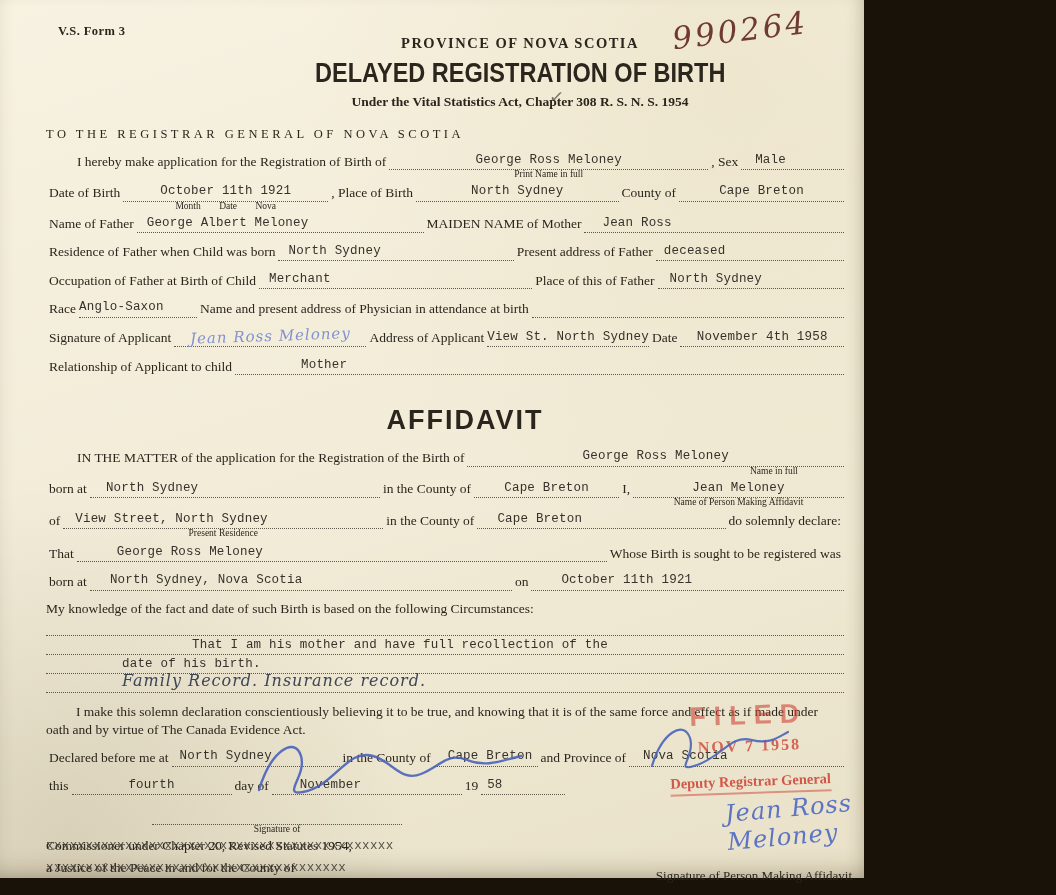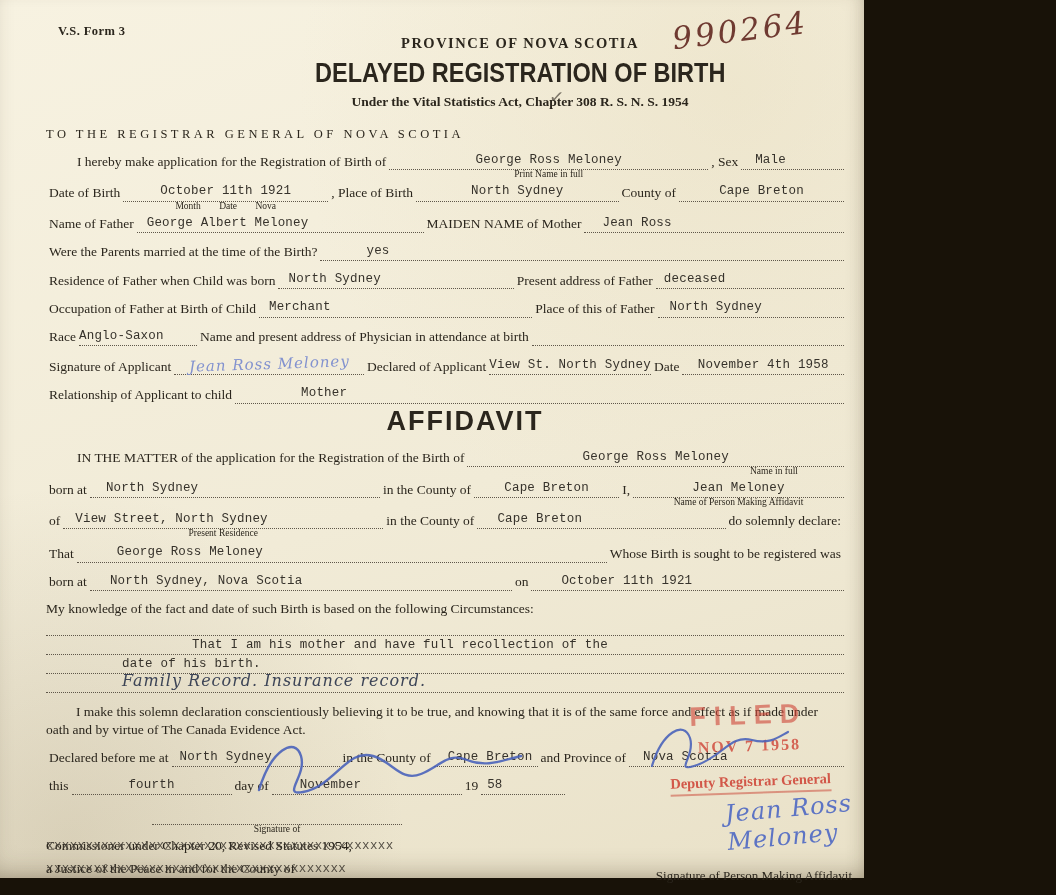--- a/index.html
+++ b/index.html
@@ -32,21 +32,21 @@
   .row{display:flex;align-items:flex-end;margin-top:9px;white-space:nowrap;}
   .lbl{flex:none;padding:0 3px;}
   .fill{border-bottom:1px dotted #5f574a;min-height:17px;position:relative;text-align:center;}
   .fill.fl{text-align:left;}
   .typed{font-family:"Liberation Mono","DejaVu Sans Mono",monospace;font-size:12.5px;letter-spacing:.2px;color:#36322b;position:relative;top:-1px;}
   .sub{position:absolute;top:calc(100% + 1px);left:0;right:0;text-align:center;font-size:9.5px;line-height:1;white-space:nowrap;color:#2b261d;}
   .sub.sr{left:auto;right:46px;text-align:right;}
   .ws{word-spacing:16px;}
   .mb{margin-bottom:12px;}
   .indent{padding-left:28px;}
-  .h-affidavit{text-align:center;padding-left:40px;margin-top:0;}
+  .h-affidavit{text-align:center;padding-left:40px;margin-top:28px;}
   .h-affidavit span{font-family:"Liberation Sans",sans-serif;font-weight:bold;font-size:27px;letter-spacing:2px;}
   .dotline{border-bottom:1px dotted #5f574a;height:18px;position:relative;white-space:nowrap;}
   .dotline:first-of-type{margin-top:10px;}
   .para{margin-top:10px;text-indent:30px;white-space:normal;}
   .scriptblue{font-family:"DejaVu Serif",serif;font-style:italic;color:#5d74c4;}
   .sig-light{color:#8292cf;font-size:15px;letter-spacing:1px;display:inline-block;transform:rotate(-2deg);}
   .handnote{font-family:"DejaVu Serif",serif;font-style:italic;font-size:16px;color:#3c4456;letter-spacing:1px;position:relative;top:-3px;}
   .struck{position:relative;margin-top:5px;width:fit-content;white-space:nowrap;}
   .struck .xover{position:absolute;left:0;top:1px;font-family:"Liberation Mono","DejaVu Sans Mono",monospace;
     font-size:12.5px;letter-spacing:.4px;color:#3a352d;opacity:.85;}
@@ -111,26 +111,20 @@
       <span class="lbl">Name of Father</span>
       <span class="fill fl" style="flex:1.05">
         <span class="typed" style="margin-left:10px">George Albert Meloney</span>
       </span>
       <span class="lbl">MAIDEN NAME of Mother</span>
       <span class="fill fl" style="flex:.95">
         <span class="typed" style="margin-left:18px">Jean Ross</span>
       </span>
     </div>
 
-    <div class="row">
-      <span class="lbl">Were the Parents married at the time of the Birth?</span>
-      <span class="fill fl" style="flex:1">
-        <span class="typed" style="margin-left:46px">yes</span>
-      </span>
-    </div>
 
     <div class="row">
       <span class="lbl">Residence of Father when Child was born</span>
       <span class="fill fl" style="flex:1">
         <span class="typed" style="margin-left:10px">North Sydney</span>
       </span>
       <span class="lbl">Present address of Father</span>
       <span class="fill fl" style="flex:.8">
         <span class="typed" style="margin-left:8px">deceased</span>
       </span>
@@ -154,21 +148,21 @@
       </span>
       <span class="lbl">Name and present address of Physician in attendance at birth</span>
       <span class="fill" style="flex:1"></span>
     </div>
 
     <div class="row">
       <span class="lbl">Signature of Applicant</span>
       <span class="fill" style="width:235px">
         <span class="scriptblue sig-light">Jean Ross Meloney</span>
       </span>
-      <span class="lbl">Declared of Applicant</span>
+      <span class="lbl">Address of Applicant</span>
       <span class="fill" style="flex:1">
         <span class="typed">View St. North Sydney</span>
       </span>
       <span class="lbl">Date</span>
       <span class="fill" style="width:200px">
         <span class="typed">November 4th 1958</span>
       </span>
     </div>
 
     <div class="row">

